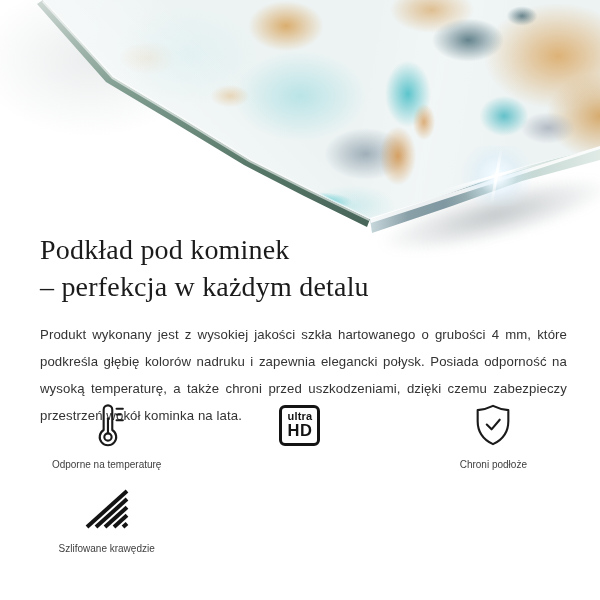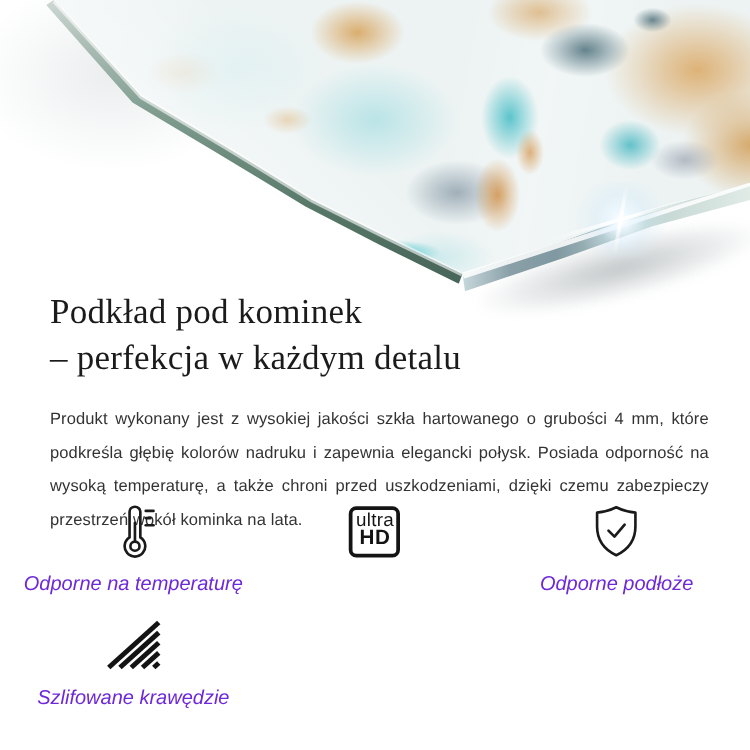--- a/index.html
+++ b/index.html
@@ -111,30 +111,30 @@
     text-align:justify; letter-spacing:0.1px; width:527px;
   }
 
   
   .features {
     position:absolute; left:10px; top:400px; width:580px;
     display:grid; grid-template-columns:repeat(3,1fr); row-gap:14px;
   }
   .feature { display:flex; flex-direction:column; align-items:center; }
   .icon-box { height:50px; display:flex; align-items:center; justify-content:center; }
-  .feature-label { margin-top:9px; font-size:16px; color:#6d28d9;font-style:italic; }
+  .feature-label { margin-top:9px; font-size:10px; color:#404040; }
 
   .icon-svg { stroke:#1a1a1a; fill:none; stroke-width:2.2; stroke-linecap:round; stroke-linejoin:round; }
 
   .uhd-box {
     width:41px; height:41px; border:3px solid #141414; border-radius:6px;
     display:flex; flex-direction:column; align-items:center; justify-content:center;
     color:#141414;
   }
-  .uhd-top { font-size:15px; font-weight:normal; line-height:11px; letter-spacing:0.2px; }
+  .uhd-top { font-size:11px; font-weight:bold; line-height:11px; letter-spacing:0.2px; }
   .uhd-bottom { font-size:16.5px; font-weight:bold; line-height:17px; letter-spacing:0.5px; }
 </style>
 </head>
 <body>
 
 <div class="page">
 
   <div class="hero">
     <div class="wall-shade"></div>
     <div class="shadow-right"></div>
@@ -184,21 +184,21 @@
       </div>
     </div>
 
     <div class="feature">
       <div class="icon-box">
         <svg class="icon-svg" width="46" height="46" viewBox="0 0 48 48">
           <path d="M24 4 C29 6.5 35 8 40 8.5 V20 C40 31.5 33.5 39.5 24 44 C14.5 39.5 8 31.5 8 20 V8.5 C13 8 19 6.5 24 4 Z"></path>
           <path d="M17.5 23.5 L22.5 28.5 L31 18.5"></path>
         </svg>
       </div>
-      <div class="feature-label">Odporne podłoże</div>
+      <div class="feature-label">Chroni podłoże</div>
     </div>
 
 
     <div class="feature">
       <div class="icon-box">
         <svg width="44" height="40" viewBox="0 0 44 40" style="stroke:#141414; stroke-width:4; stroke-linecap:butt;">
           <line x1="2" y1="38" x2="42" y2="2"></line>
           <line x1="11" y1="38" x2="42" y2="10.1"></line>
           <line x1="20" y1="38" x2="42" y2="18.2"></line>
           <line x1="29" y1="38" x2="42" y2="26.3"></line>

